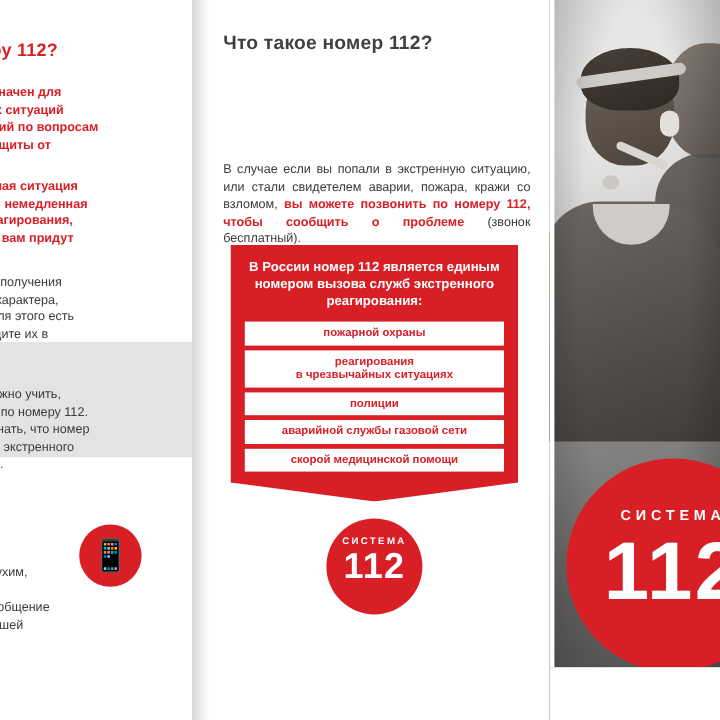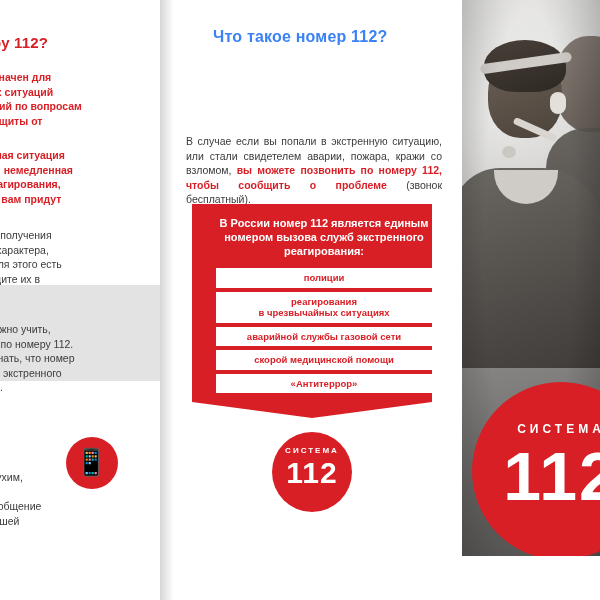--- a/index.html
+++ b/index.html
@@ -73,35 +73,35 @@
     background:#e6e6e6;
     clip-path:polygon(0 36px,172px 0,172px 74px,0 74px);
   }
 
   
   .mid-panel{
     position:absolute;left:176px;top:0;width:282px;height:600px;background:#fff;
   }
   .mid-title{
     position:absolute;left:10px;top:28px;width:262px;
-    color:#3b82f6;font-weight:bold;font-size:16px;letter-spacing:.2px;margin-left:27px;
+    color:#404040;font-weight:bold;font-size:16px;letter-spacing:.2px;
   }
   .mid-p1{
     position:absolute;left:10px;top:58px;width:256px;
     color:#3b3b3b;font-size:10.5px;line-height:14.5px;text-align:justify;
   }
   .mid-p2{
     position:absolute;left:10px;top:134px;width:256px;
     color:#3b3b3b;font-size:10.5px;line-height:14.5px;text-align:justify;
   }
   .mid-p2 .hl{color:#d81f26;font-weight:bold;}
 
   .red-block{
     position:absolute;left:16px;top:204px;width:240px;background:#d81f26;
-    padding:12px 0 0 12px;
+    padding:12px 0 0 0;
     clip-path:polygon(0 0,240px 0,240px 198px,120px 214px,0 198px);
     height:214px;
   }
   .red-block h3{
     margin:0 14px 10px 14px;color:#ffffff;font-weight:bold;font-size:11px;
     line-height:14px;text-align:center;
   }
   .svc-list{margin:0 12px;padding:0;list-style:none;}
   .svc-list li{
     background:#ffffff;color:#d81f26;font-weight:bold;font-size:9.5px;
@@ -259,26 +259,26 @@
 
   <div class="mid-panel">
     <div class="mid-title">Что такое номер 112?</div>
     <div class="mid-p2">
       <span>В случае если вы попали в экстренную ситуацию, или стали свидетелем аварии, пожара, кражи со взломом, </span><span class="hl">вы можете позвонить по номеру 112, чтобы сообщить о проблеме</span><span> (звонок бесплатный).</span>
     </div>
 
     <div class="red-block">
       <h3>В России номер 112 является единым номером вызова служб экстренного реагирования:</h3>
       <ul class="svc-list">
-        <li>полиции</li>
+        <li>пожарной охраны</li>
         <li style="white-space:pre-line;">реагирования
 в чрезвычайных ситуациях</li>
+        <li>полиции</li>
         <li>аварийной службы газовой сети</li>
         <li>скорой медицинской помощи</li>
-        <li>«Антитеррор»</li>
       </ul>
     </div>
 
     <div class="logo-circle">
       <div class="sys">СИСТЕМА</div>
       <div class="num">112</div>
     </div>
   </div>
 
   <div class="mid-diag2"></div>

